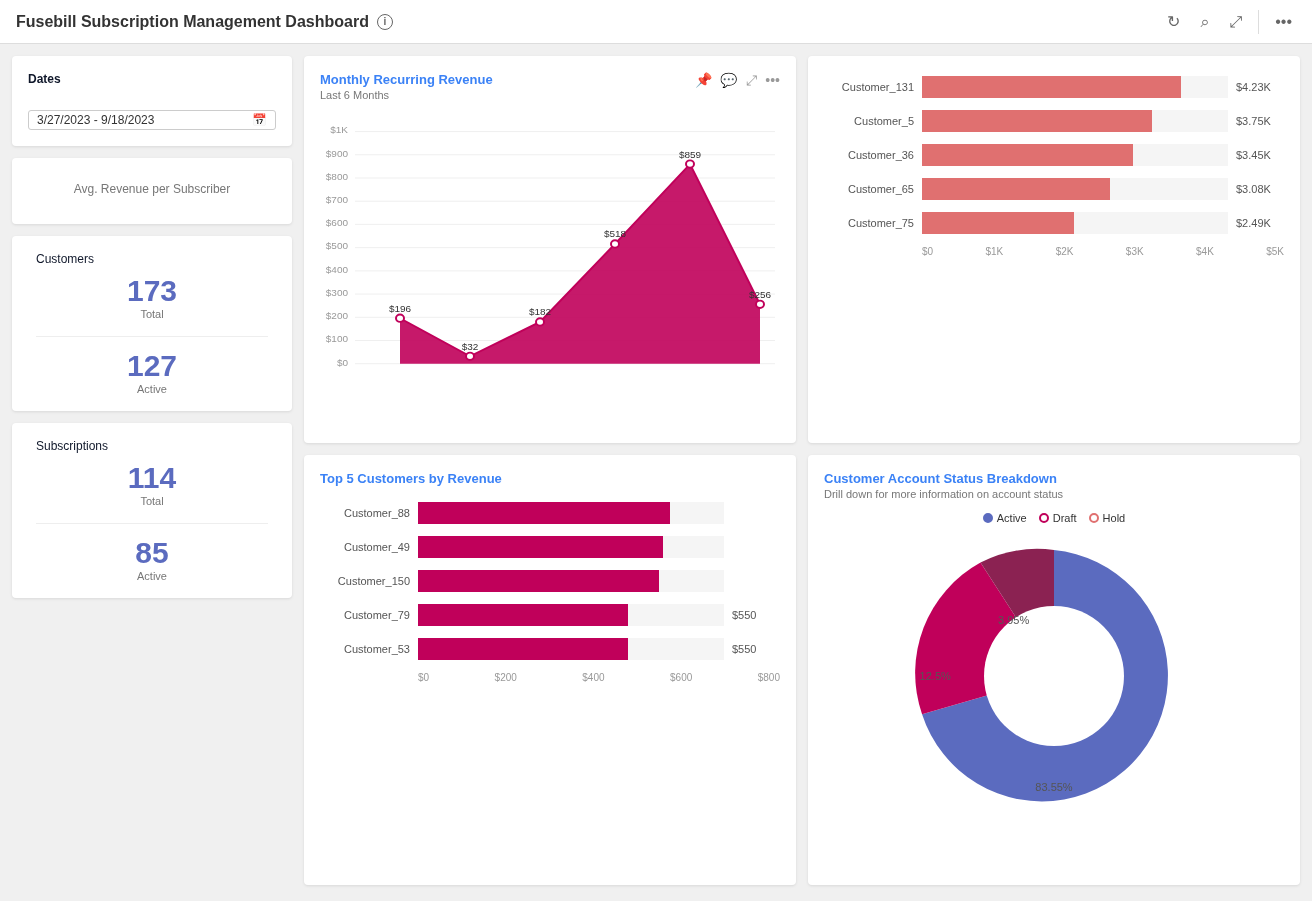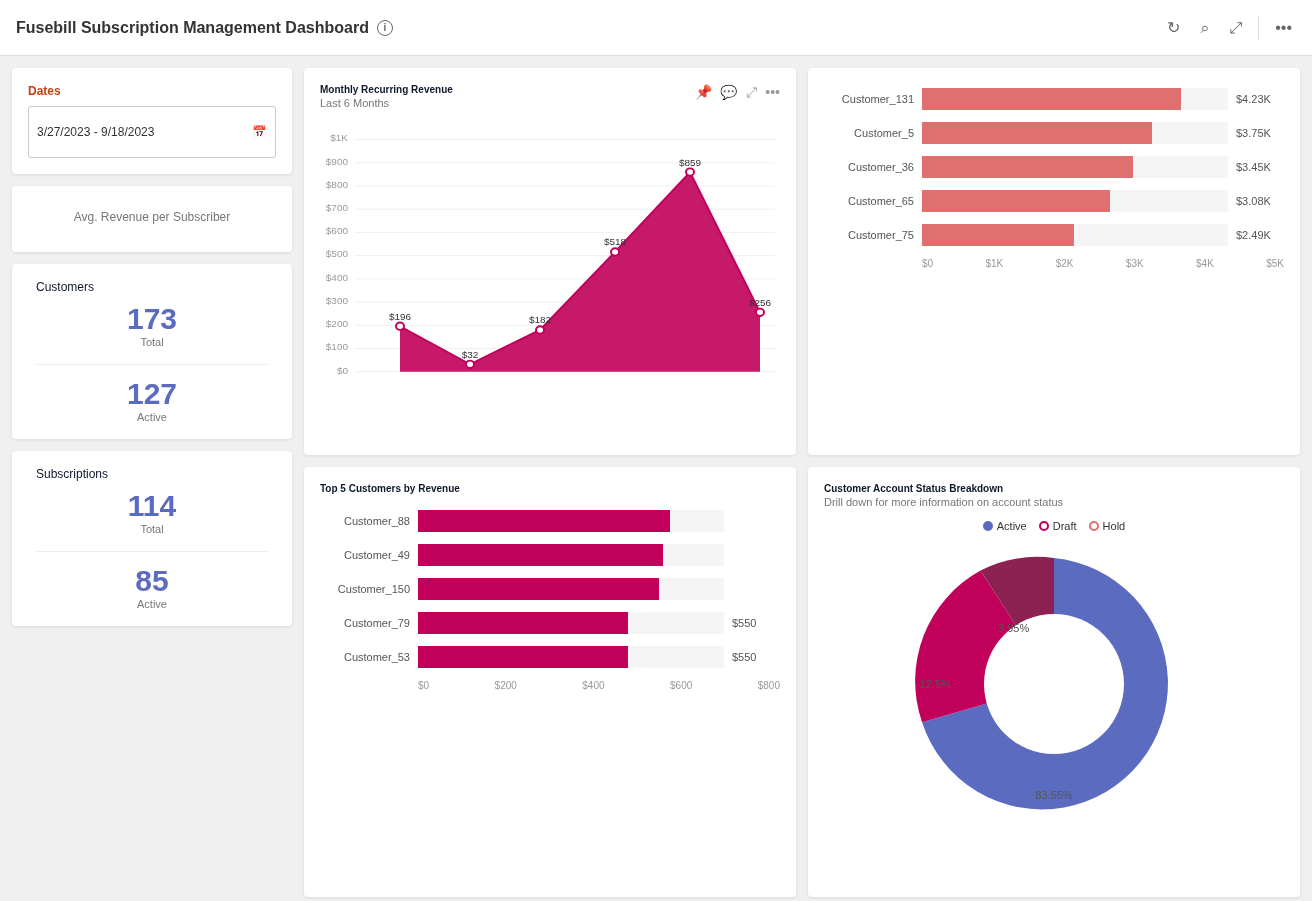--- a/index.html
+++ b/index.html
@@ -2,21 +2,21 @@
 <html><head>
   <meta charset="utf-8">
   <style>
     * { box-sizing: border-box; margin: 0; padding: 0; }
     body { font-family: 'Segoe UI', Arial, sans-serif; background: #f0f0f0; color: #333; font-size: 13px; }
 
     .app-header {
       background: #fff;
       border-bottom: 1px solid #ddd;
       padding: 16px 16px;
-      height: 56px;
+      height: 44px;
       display: flex;
       align-items: center;
       justify-content: space-between;
     }
     .header-title {
       display: flex;
       align-items: center;
       gap: 8px;
       font-size: 16px;
       font-weight: 600;
@@ -59,27 +59,27 @@
     }
 
     .card {
       background: #fff;
       border-radius: 4px;
       box-shadow: 0 1px 3px rgba(0,0,0,0.1);
       padding: 16px;
     }
 
     .dates-card {}
-    .dates-label { font-size: 12px; color: #c2410c; margin-bottom: 8px; font-weight: 600; }
+    .dates-label { font-size: 12px; color: #0f172a; margin-bottom: 24px; font-weight: 600; }
     .date-input {
       display: flex;
       align-items: center;
       border: 1px solid #ccc;
       border-radius: 3px;
-      padding: 18px 8px;
+      padding: 2px 8px;
       font-size: 12px;
       color: #333;
       justify-content: space-between;
     }
 
     .avg-revenue-card {
       text-align: center;
       padding: 24px 16px;
     }
     .metric-label { font-size: 12px; color: #777; margin-bottom: 4px; }
@@ -87,21 +87,21 @@
 
     .stats-card { padding: 16px 24px; }
     .stats-section { text-align: center; margin-bottom: 16px; }
     .stats-section:last-child { margin-bottom: 0; }
     .stats-category { font-size: 12px; color: #0f172a; margin-bottom: 8px; }
     .stats-number { font-size: 30px; font-weight: 700; color: #5b6bbf; }
     .stats-sub { font-size: 11px; color: #777; }
     .stats-divider { height: 1px; background: #eee; margin: 12px 0; }
 
     .chart-card { padding: 16px; }
-    .chart-title { font-size: 10px; font-weight: 700; color: #0f172a; margin-bottom: 2px; }
+    .chart-title { font-size: 13px; font-weight: 700; color: #3b82f6; margin-bottom: 2px; }
     .chart-subtitle { font-size: 11px; color: #777; margin-bottom: 12px; }
     .chart-header { display: flex; justify-content: space-between; align-items: flex-start; }
     .chart-actions { display: flex; gap: 8px; color: #999; font-size: 14px; }
 
     
     .mrr-chart-area { position: relative; height: 260px; }
     svg.chart { width: 100%; height: 100%; }
     .horiz-bar-row { display: flex; align-items: center; margin-bottom: 12px; gap: 8px; }
     .horiz-bar-label { width: 90px; text-align: right; font-size: 11px; color: #555; flex-shrink: 0; }
     .horiz-bar-track { flex: 1; background: #f5f5f5; height: 22px; position: relative; }

